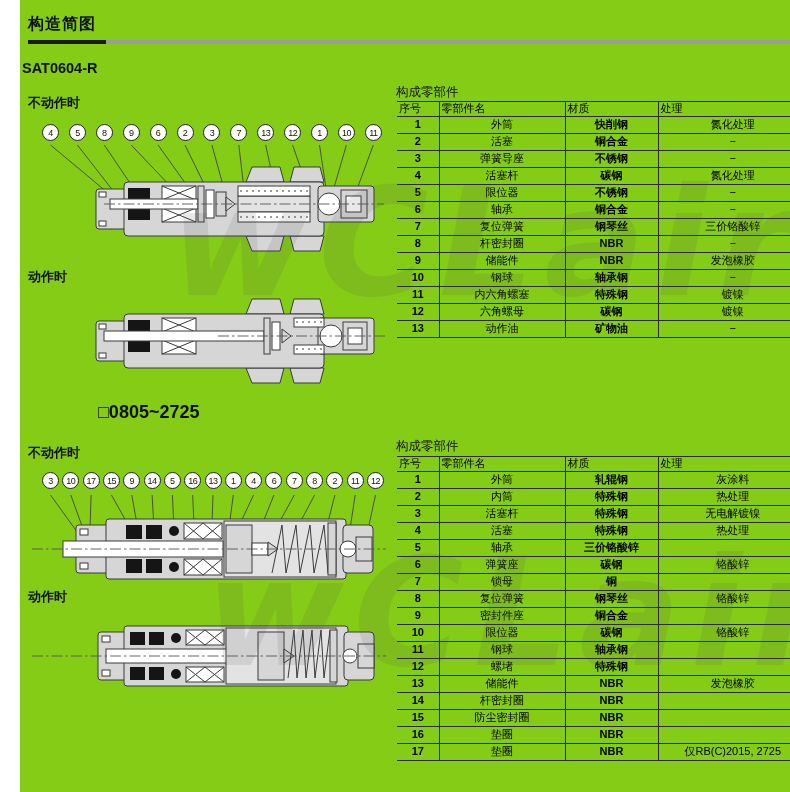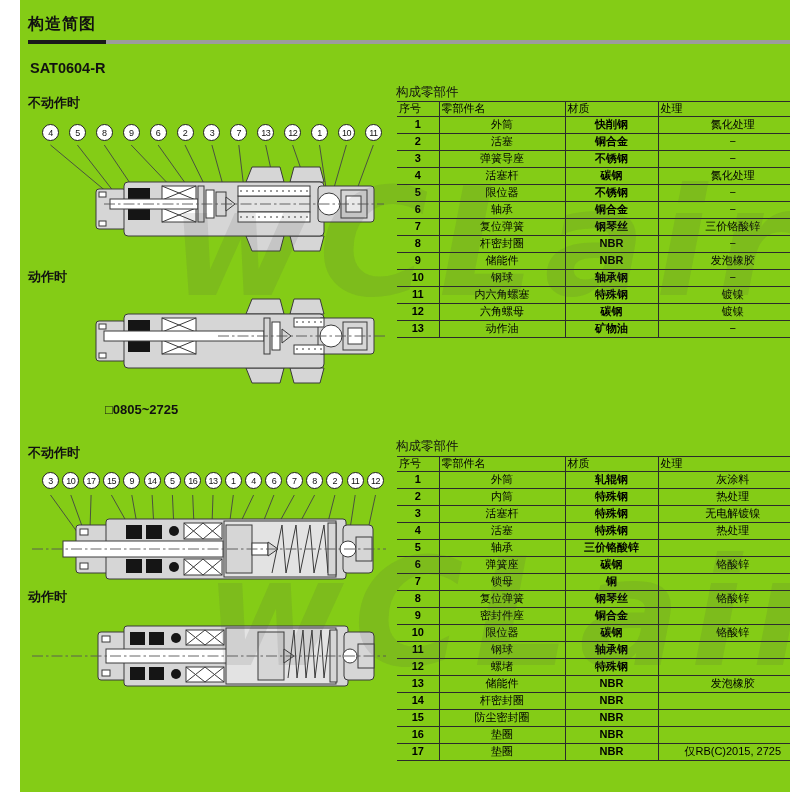--- a/index.html
+++ b/index.html
@@ -6,22 +6,22 @@
   .page{position:relative;width:790px;height:792px;background:#84cc16;overflow:hidden;
         font-family:"Liberation Sans","DejaVu Sans",sans-serif;color:#111;margin-left:20px;}
   .abs{position:absolute;}
 
   
   .page-title{left:8px;top:14px;font-size:16px;font-weight:bold;letter-spacing:1px;}
   .title-rule{left:8px;top:40px;width:774px;height:4px;background:#9c9c9c;}
   .title-rule::before{content:"";position:absolute;left:0;top:0;width:78px;height:4px;background:#1a1a1a;}
 
   .model-title{font-weight:bold;font-size:14.5px;}
-  .model-1{left:10px;top:60px;}
-  .model-2{left:39px;top:402px;font-size:13px;padding-left:46px;}
+  .model-1{left:2px;top:60px;}
+  .model-2{left:32px;top:402px;font-size:18px;padding-left:46px;}
   .state-label{font-weight:bold;font-size:13px;}
   .st-1a{left:8px;top:94px;} .st-1b{left:8px;top:268px;}
   .st-2a{left:8px;top:444px;} .st-2b{left:8px;top:588px;}
 
   
   .callout-row{display:flex;justify-content:space-between;box-sizing:border-box;width:362px;}
   .cr-1{left:8px;top:124px;padding:0 8px 0 14px;}
   .cr-2{left:8px;top:472px;padding:0 6px 0 14px;}
   .callout{width:17px;height:17px;border:1.2px solid #222;border-radius:50%;background:#fff;
            display:flex;align-items:center;justify-content:center;font-size:9px;letter-spacing:-0.5px;

